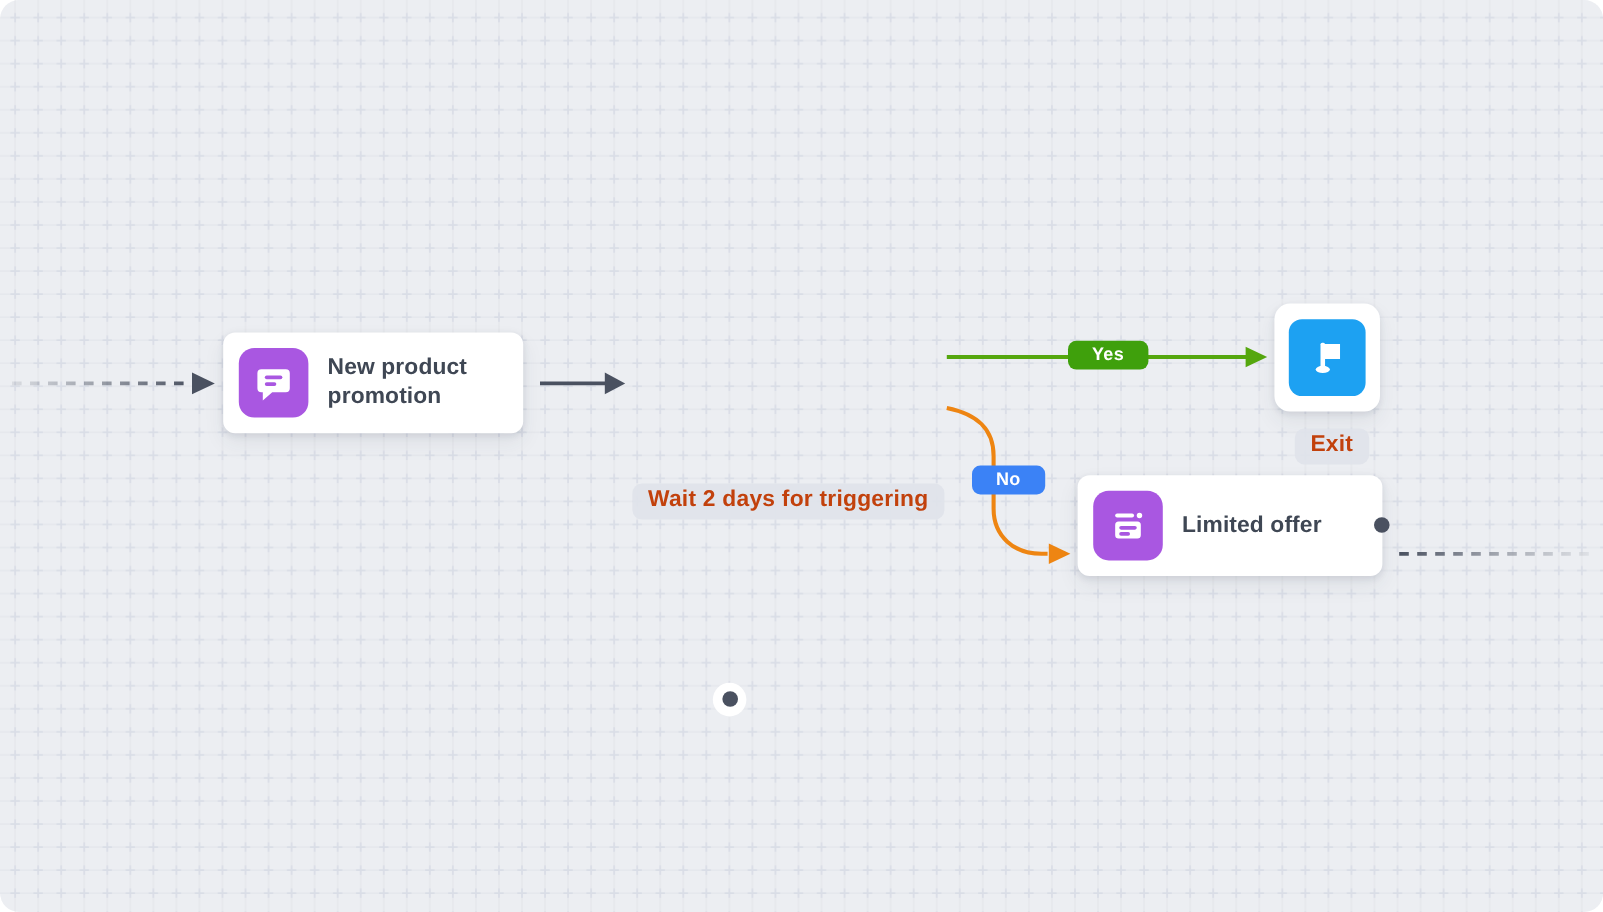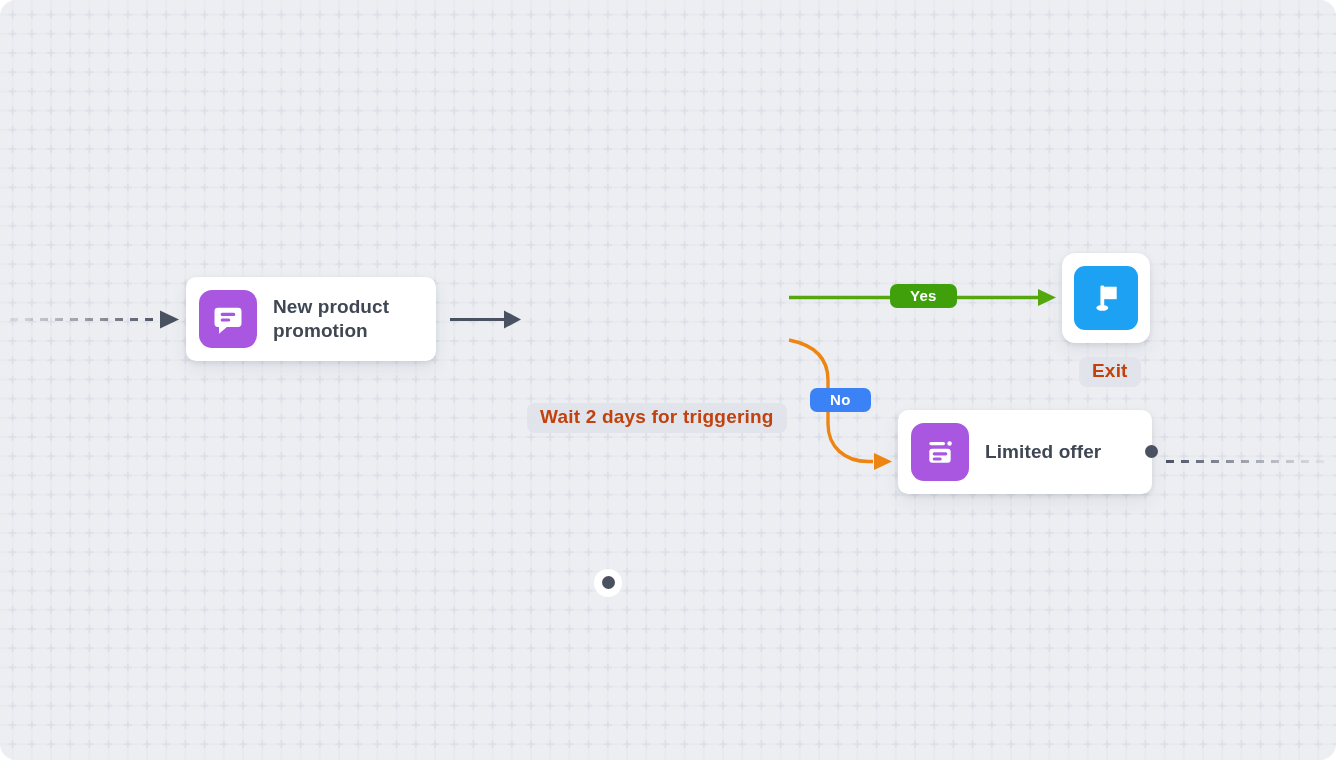--- a/index.html
+++ b/index.html
@@ -117,21 +117,21 @@
     <div class="icon icon-blue">
       <svg viewBox="0 0 32 32" width="38" height="38">
         <rect x="11.3" y="5.5" width="3.2" height="17" rx="1.2" fill="#ffffff"></rect>
         <path d="M14 6.5 h11 v10.5 h-11 Z" fill="#ffffff"></path>
         <ellipse cx="12.9" cy="24.3" rx="5" ry="2.5" fill="#ffffff"></ellipse>
       </svg>
     </div>
   </div>
   <div class="caption" style="left:1079px;top:357px;">Exit</div>
 
-  <div class="node" style="left:898px;top:410px;width:254px;height:84px;">
+  <div class="node" style="left:898px;top:396px;width:254px;height:84px;">
     <div class="icon icon-purple">
       <svg viewBox="0 0 32 32" width="36" height="36">
         <rect x="6.5" y="7" width="14" height="3" rx="1.5" fill="#ffffff"></rect>
         <circle cx="24.5" cy="8.5" r="2" fill="#ffffff"></circle>
         <rect x="6.5" y="13" width="19" height="12.5" rx="2.6" fill="#ffffff"></rect>
         <rect class="accent-purple" x="9.5" y="16.3" width="13" height="2.7" rx="1.35"></rect>
         <rect class="accent-purple" x="9.5" y="20.8" width="8" height="2.7" rx="1.35"></rect>
       </svg>
     </div>
     <div class="node-title">Limited offer</div>

